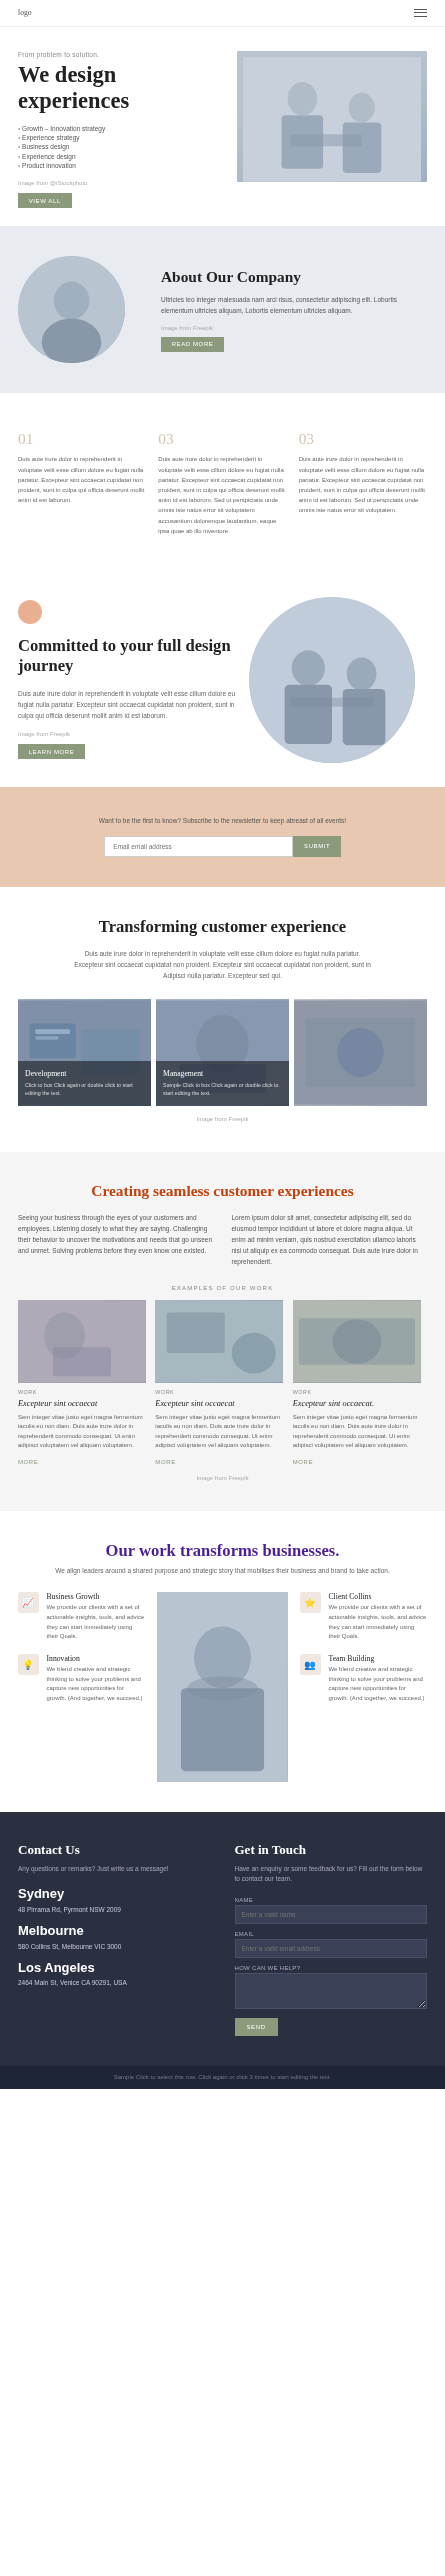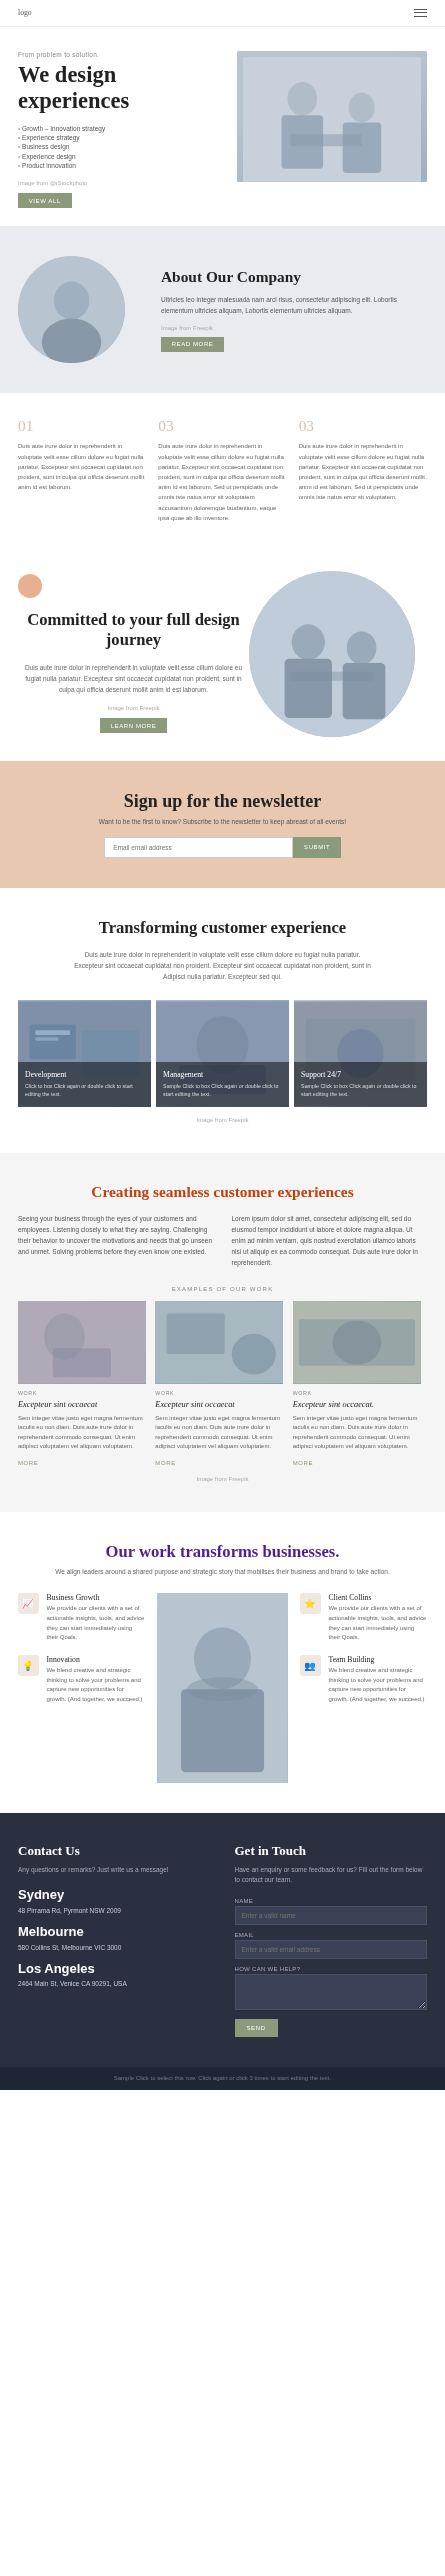--- a/index.html
+++ b/index.html
@@ -94,35 +94,34 @@
       font-size: 6px;
       padding: 4.7px 10.7px;
       text-decoration: none;
       letter-spacing: 0.6px;
       text-transform: uppercase;
     }
 
     
     .three-cols {
       display: flex;
-      padding: 24px 18px;
+      padding: 37px 18px;
       gap: 12px;
       background: #fff;
     }
     .col-item { flex: 1; }
     .col-num { font-size: 15.4px; color: #d4c4b0; margin-bottom: 6px; font-family: Georgia, serif; }
     .col-text { font-family: Arial, sans-serif; font-size: 6px; color: #666; line-height: 1.7; }
 
     
     .committed-section {
       display: flex;
       padding: 24px 18px;
       background: #fff;
       align-items: center;
-      text-align: center;
     }
     .committed-left { flex: 1; }
     .committed-dot { width: 24px; height: 24px; background: #e8b090; border-radius: 50%; margin-bottom: 12px; }
     .committed-title { font-size: 16.6px; color: #222; line-height: 1.2; margin-bottom: 12px; }
     .committed-text { font-family: Arial, sans-serif; font-size: 6.5px; color: #666; line-height: 1.7; margin-bottom: 9.5px; }
     .committed-img-credit { font-family: Arial, sans-serif; font-size: 6px; color: #aaa; margin-bottom: 7.1px; }
     .committed-btn {
       display: inline-block;
       background: #8a9a7a;
       color: #fff;
@@ -417,21 +416,20 @@
         <rect x="60" y="148" width="80" height="100" rx="8" fill="#8898aa"></rect>
         <ellipse cx="190" cy="130" rx="25" ry="28" fill="#9aaabb"></ellipse>
         <rect x="158" y="155" width="72" height="95" rx="8" fill="#8898aa"></rect>
         <rect x="70" y="170" width="140" height="15" rx="4" fill="#7a8a9a" opacity="0.4"></rect>
       </svg>
     </div>
   </div>
 </section>
 
 <section class="newsletter">
-  <h2 class="newsletter-title">Sign up for the newsletter</h2>
   <p class="newsletter-sub">Want to be the first to know? Subscribe to the newsletter to keep abreast of all events!</p>
   <div class="newsletter-form">
     <input class="newsletter-input" type="email" placeholder="Email email address" style="">
     <button class="newsletter-btn">SUBMIT</button>
   </div>
 </section>
 
 <section class="transforming">
   <h2 class="transforming-title">Transforming customer experience</h2>
   <p class="transforming-text">Duis aute irure dolor in reprehenderit in voluptate velit esse cillum dolore eu fugiat nulla pariatur. Excepteur sint occaecat cupidatat non proident. Excepteur sint occaecat cupidatat non proident, sunt in Adipisci nulla pariatur. Excepteur sed qui.</p>
@@ -465,24 +463,20 @@
       </div>
     </div>
     <div class="trans-card">
       <div class="trans-card-img img3">
         <svg width="100%" height="107" viewBox="0 0 230 180">
           <rect width="230" height="180" fill="#9098a8"></rect>
           <rect x="20" y="30" width="190" height="120" rx="4" fill="#8090a0" opacity="0.6"></rect>
           <ellipse cx="115" cy="90" rx="40" ry="42" fill="#7080a0" opacity="0.7"></ellipse>
         </svg>
       </div>
-      <div class="trans-card-overlay">
-        <div class="trans-card-title">Support 24/7</div>
-        <div class="trans-card-text">Sample Click to box Click again or double click to start editing the text.</div>
-      </div>
     </div>
   </div>
   <div class="trans-img-credit">Image from Freepik</div>
 </section>
 
 <section class="creating">
   <h2 class="creating-title">Creating seamless customer experiences</h2>
   <div class="creating-inner">
     <div class="creating-left">Seeing your business through the eyes of your customers and employees. Listening closely to what they are saying. Challenging their behavior to uncover the motivations and needs that go unseen and unmet. Solving problems before they even know one existed.</div>
     <div class="creating-right">Lorem ipsum dolor sit amet, consectetur adipiscing elit, sed do eiusmod tempor incididunt ut labore et dolore magna aliqua. Ut enim ad minim veniam, quis nostrud exercitation ullamco laboris nisi ut aliquip ex ea commodo consequat. Duis aute irure dolor in reprehenderit.</div>

